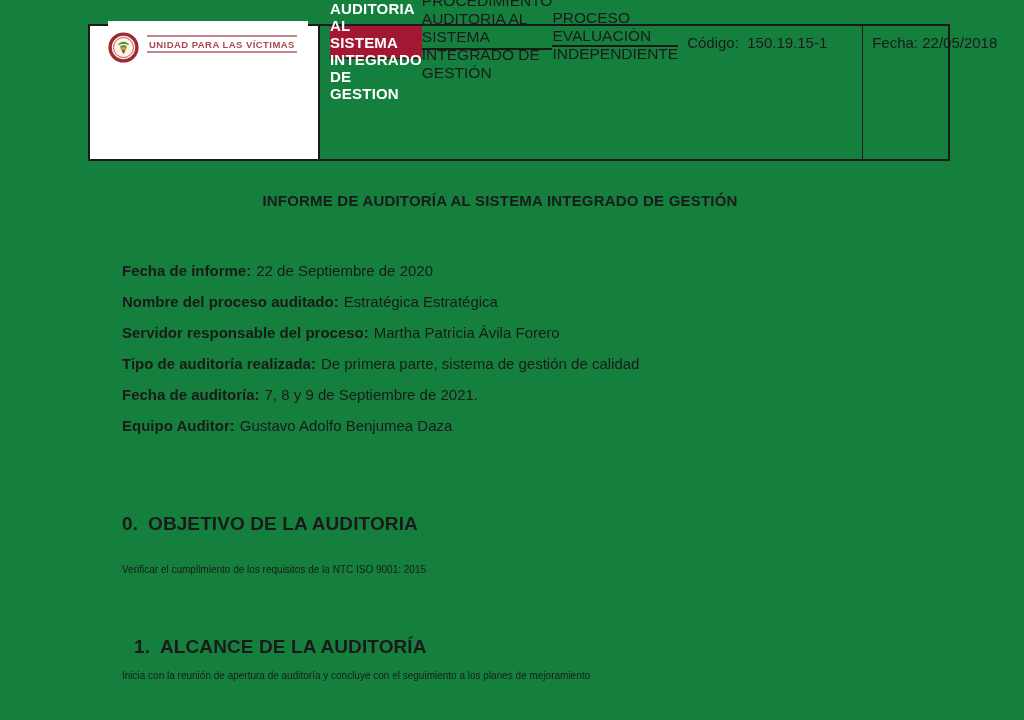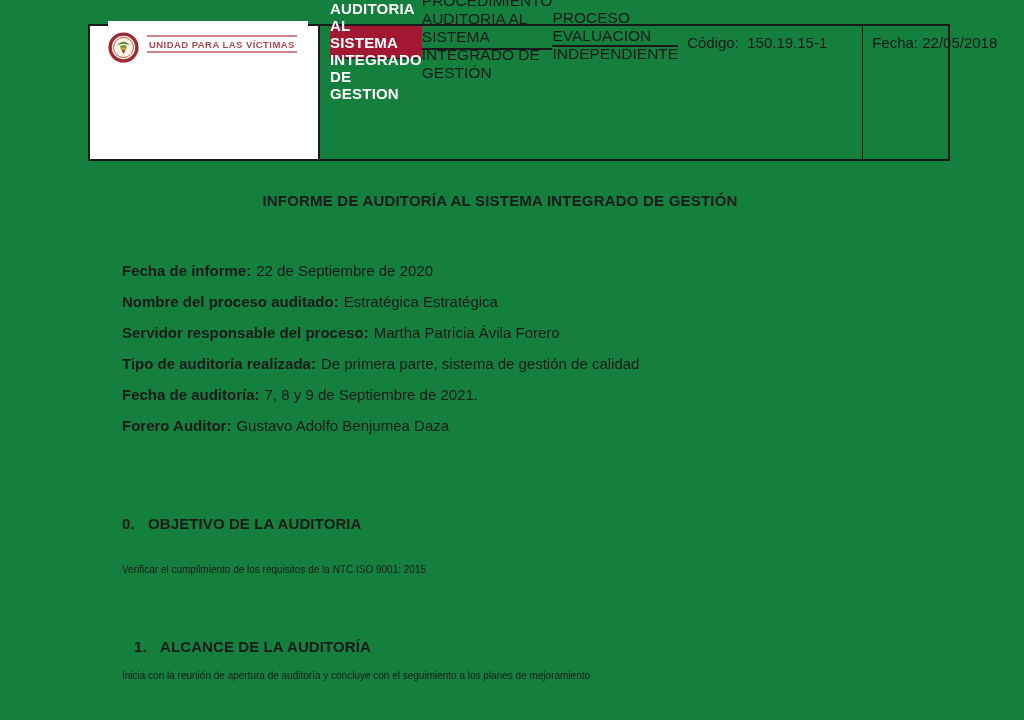--- a/index.html
+++ b/index.html
@@ -63,21 +63,21 @@
   .doc-title{
     position:absolute;left:122px;top:192px;width:756px;
     text-align:center;font-weight:bold;font-size:15px;letter-spacing:.2px;
   }
   .fields{
     position:absolute;left:122px;top:255px;width:780px;font-size:15px;
   }
   .field{line-height:31px;white-space:nowrap;}
   .fl{font-weight:bold;margin-right:5px;}
   .sec-heading{
-    position:absolute;left:122px;font-weight:bold;font-size:15px;
+    position:absolute;left:122px;font-weight:bold;font-size:19px;
     line-height:16px;letter-spacing:.1px;
   }
   .sec-num{display:inline-block;width:26px;}
   .sec-body{
     position:absolute;left:122px;width:756px;margin:0;
     font-size:10px;line-height:22px;
   }
   #sec0-heading{top:516px;}
   #sec0-body{top:559px;}
   #sec1-heading{top:639px;margin-left:12px;}
@@ -133,21 +133,21 @@
     <div class="field">
       <span class="fl">Servidor responsable del proceso:</span><span class="fv">Martha Patricia Ávila Forero</span>
     </div>
     <div class="field">
       <span class="fl">Tipo de auditoría realizada:</span><span class="fv">De primera parte, sistema de gestión de calidad</span>
     </div>
     <div class="field">
       <span class="fl">Fecha de auditoría:</span><span class="fv">7, 8 y 9 de Septiembre de 2021.</span>
     </div>
     <div class="field">
-      <span class="fl">Forero Auditor:</span><span class="fv">Gustavo Adolfo Benjumea Daza</span>
+      <span class="fl">Equipo Auditor:</span><span class="fv">Gustavo Adolfo Benjumea Daza</span>
     </div>
   </div>
 
   <div id="sec0-heading" class="sec-heading">
     <span class="sec-num">0.</span><span>OBJETIVO DE LA AUDITORIA</span>
   </div>
   <p id="sec0-body" class="sec-body">Verificar el cumplimiento de los requisitos de la NTC ISO 9001: 2015</p>
 
   <div id="sec1-heading" class="sec-heading">
     <span class="sec-num">1.</span><span>ALCANCE DE LA AUDITORÍA</span>

